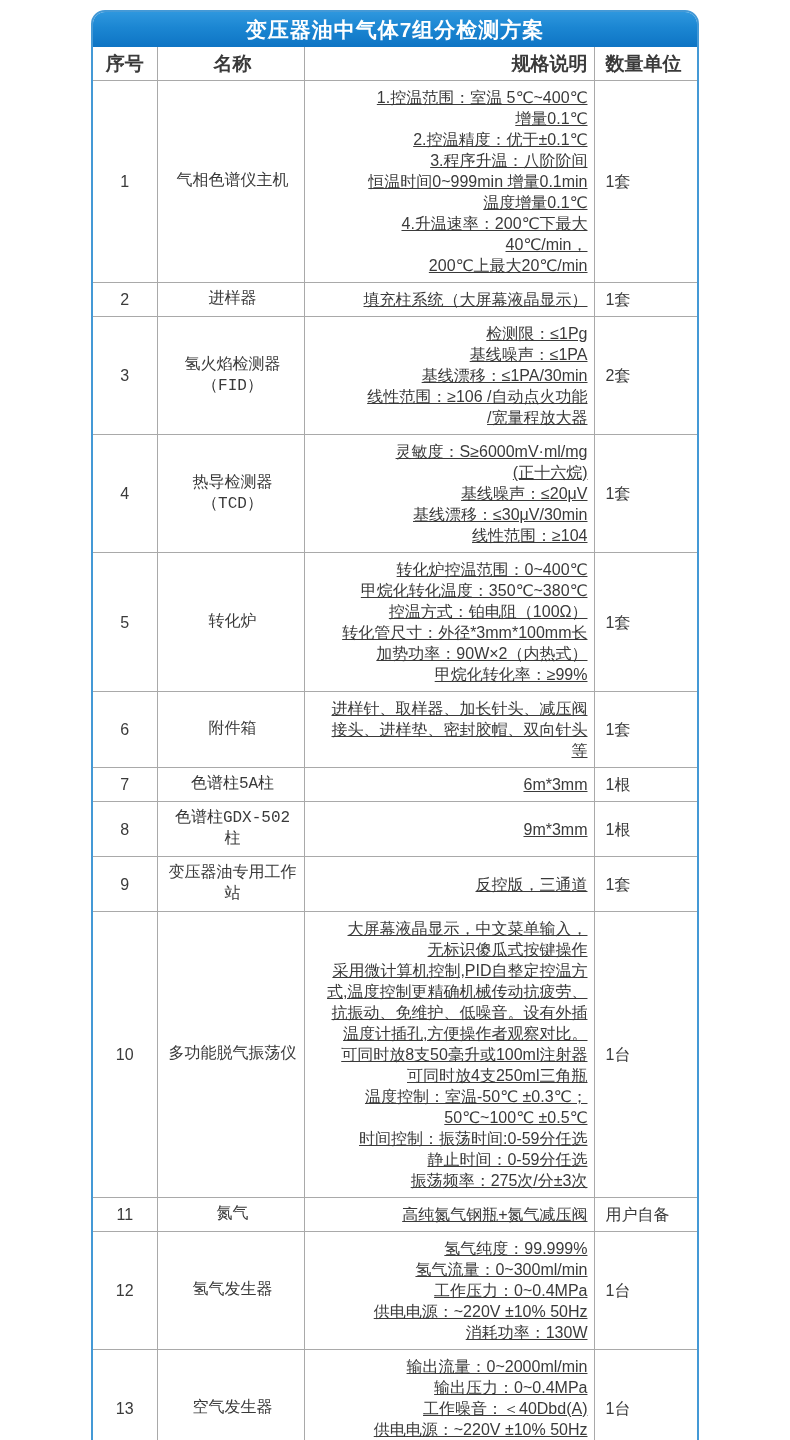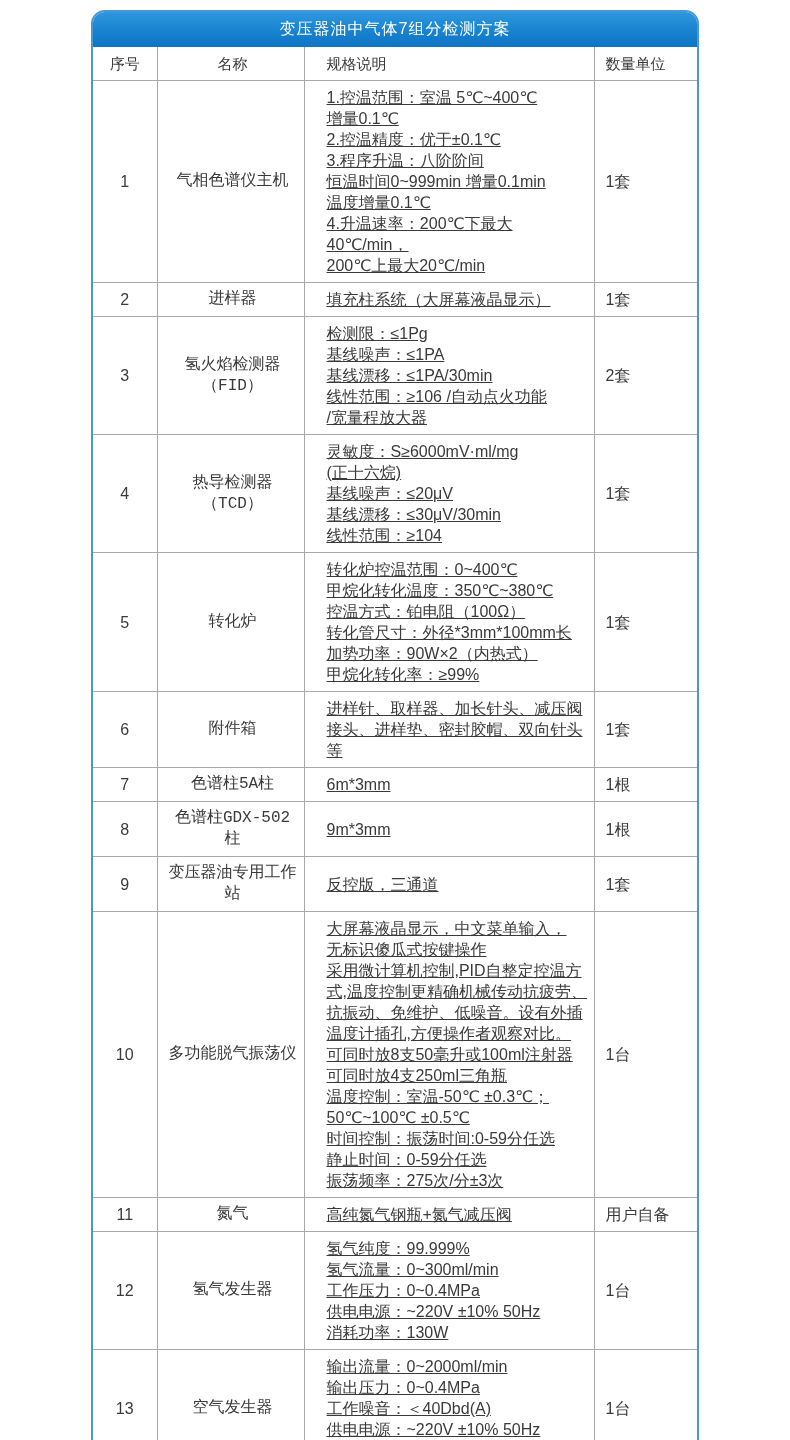--- a/index.html
+++ b/index.html
@@ -19,39 +19,39 @@
     border-radius:14px;
     overflow:hidden;
     background:#ffffff;
   }
   .titlebar{
     height:35px;
     background:linear-gradient(180deg,var(--title-top) 0%,var(--title-mid) 45%,var(--title-bottom) 100%);
     display:flex;align-items:center;justify-content:center;
   }
   .titlebar span{
-    color:var(--title-text);font-size:16px;font-weight:normal;letter-spacing:1px;
+    color:var(--title-text);font-size:21px;font-weight:bold;letter-spacing:1px;
   }
   table.spec{
     width:100%;border-collapse:collapse;border-style:hidden;
     table-layout:fixed;font-size:16px;color:var(--text);
   }
   table.spec th,table.spec td{
     border:1px solid var(--grid);
     vertical-align:middle;
     line-height:21px;
   }
   col.c-no{width:64px;}
   col.c-name{width:147px;}
   col.c-spec{width:290px;}
   col.c-qty{width:107px;}
-  th{font-weight:normal;font-size:15px;}
+  th{font-weight:bold;font-size:19px;}
   .th-no,.td-no{text-align:center;padding:6px 2px;}
   .th-name,.td-name{text-align:center;padding:6px 6px 6px 10px;}
-  .th-spec,.td-spec{text-align:left;padding:6px 6px 6px 22px;}
+  .th-spec,.td-spec{text-align:right;padding:6px 6px 6px 22px;}
   .th-qty,.td-qty{text-align:left;padding:6px 4px 6px 11px;}
   th{padding-top:5px;padding-bottom:5px;}
   .td-spec{
     white-space:pre-line;
     overflow-wrap:anywhere;
     text-decoration:underline;
   }
   .td-name{overflow-wrap:anywhere;font-family:Liberation Mono, monospace;}
 </style>
 </head>

